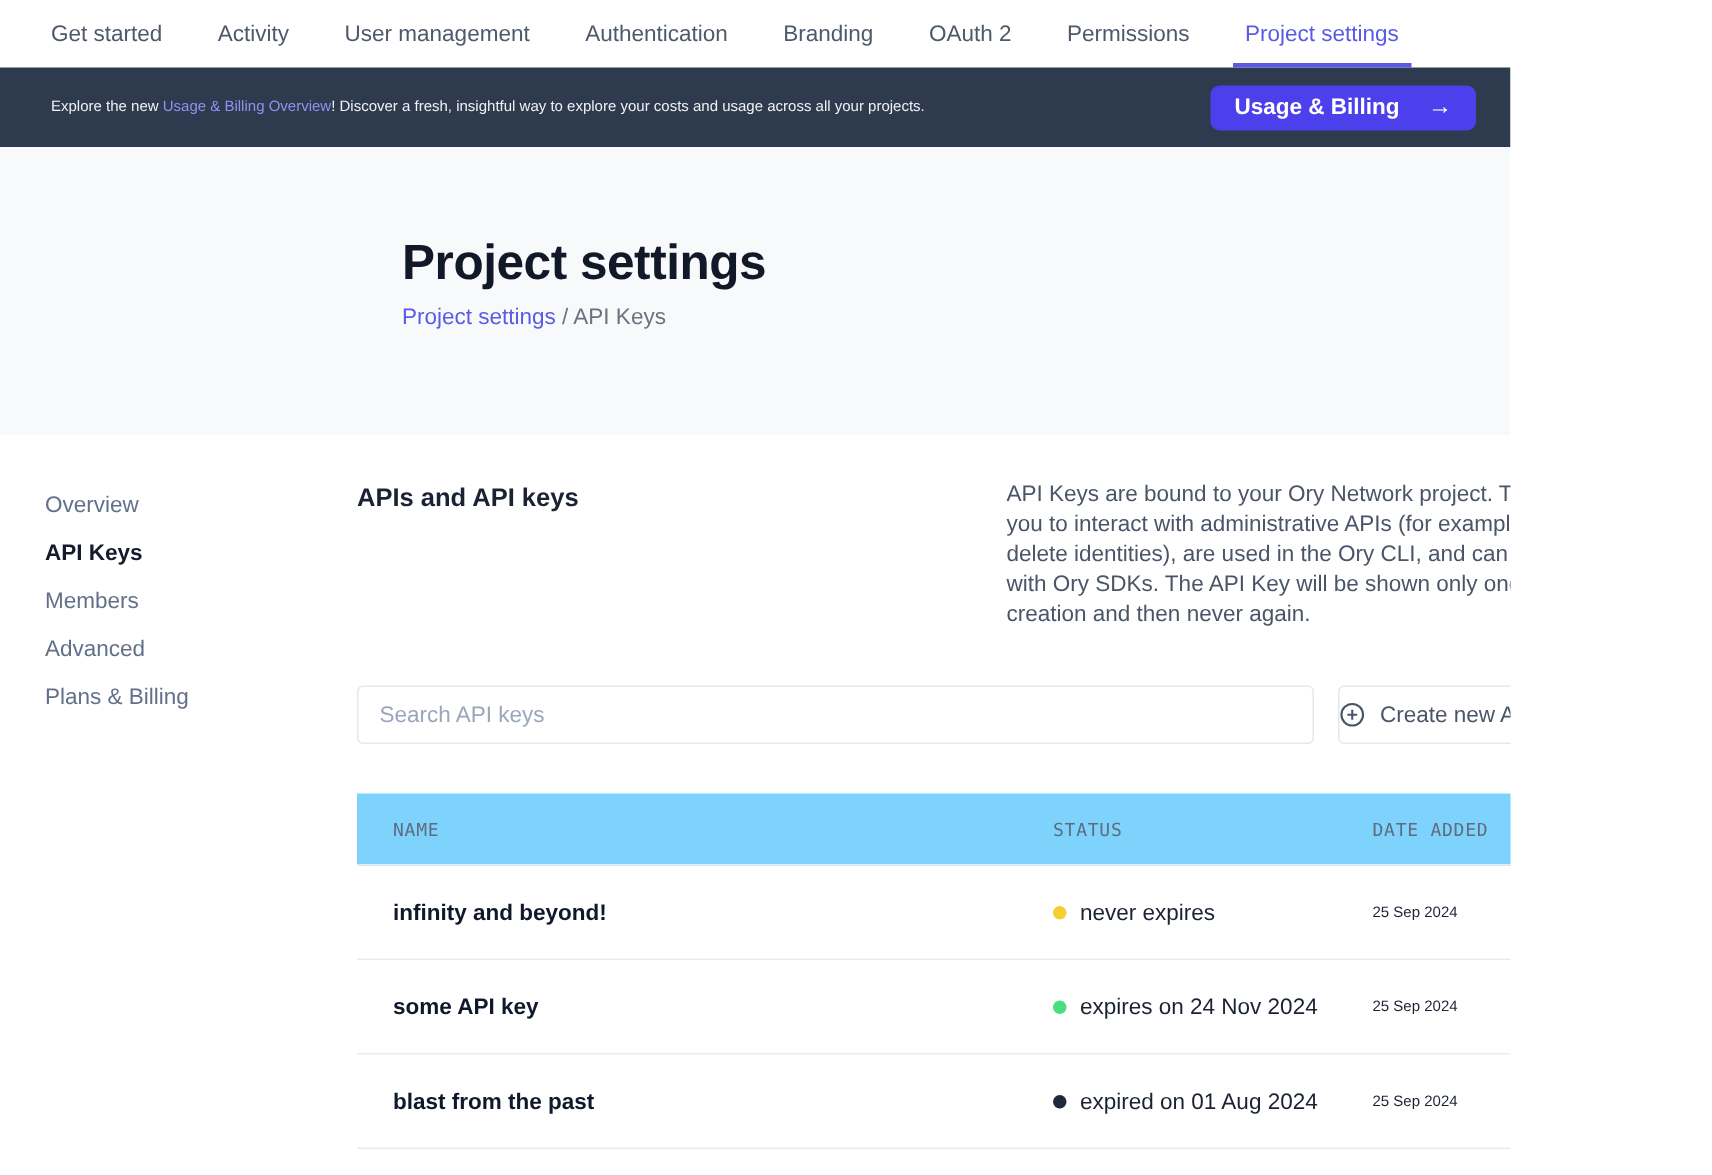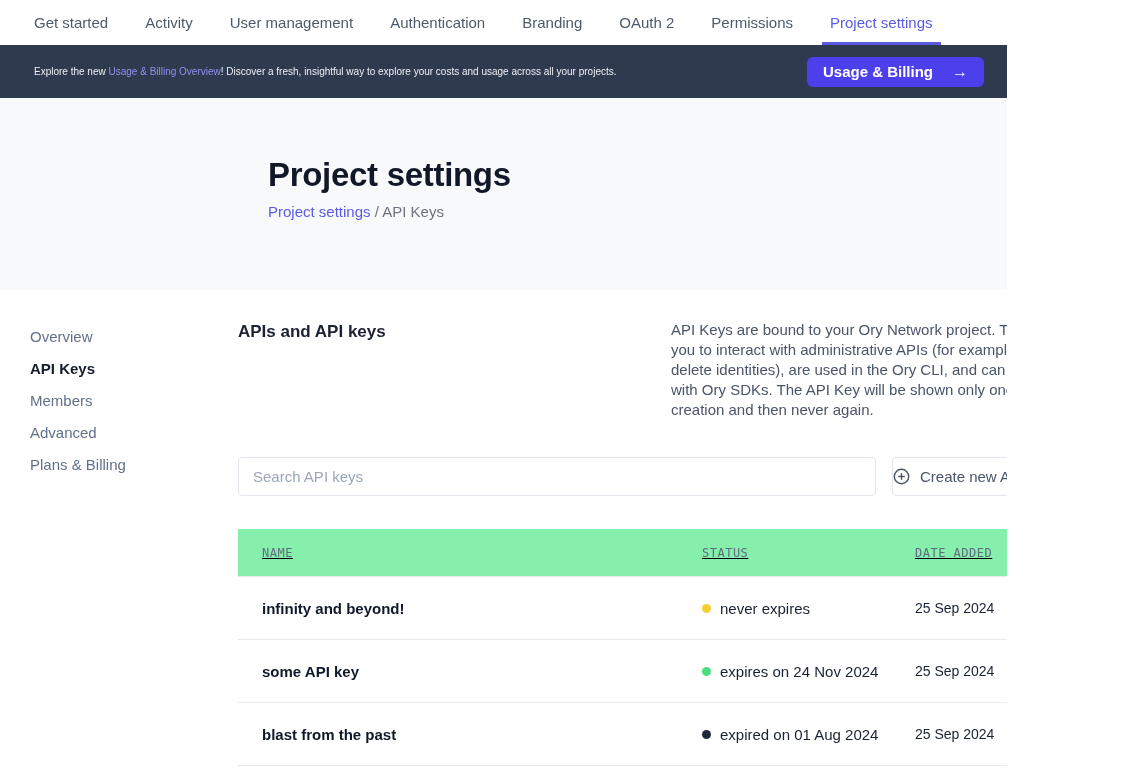--- a/index.html
+++ b/index.html
@@ -37,27 +37,27 @@
   .section-title { font-size: 17px; font-weight: 700; color: #1a2233; padding-top: 2px; }
   .section-desc { width: 409px; font-size: 15px; line-height: 20px; color: #4a5568; }
 
   .actions-row { display: flex; gap: 16px; margin-top: 37px; }
   .search-input { flex: 1; height: 39px; border: 1px solid #e3e7ee; border-radius: 4px; padding: 0 14px; font-size: 15px; font-family: "Liberation Sans", sans-serif; color: #1a2233; outline: none; background: #ffffff; }
   .search-input::placeholder { color: #9aa7ba; }
   .create-btn { width: 188px; height: 39px; background: #ffffff; border: 1px solid #e3e7ee; border-radius: 4px; display: flex; align-items: center; gap: 10px; font-size: 15px; color: #4a5568; font-family: "Liberation Sans", sans-serif; cursor: pointer; }
 
   
   .table { margin-top: 33px; }
-  .table-head { height: 48px; background: #86efac; display: grid; grid-template-columns: 440px 213px 1fr 24px; align-items: center; padding: 0 16px 0 24px; border-bottom: 1px solid #e8ecf1; text-decoration: underline; }
+  .table-head { height: 48px; background: #7dd3fc; display: grid; grid-template-columns: 440px 213px 1fr 24px; align-items: center; padding: 0 16px 0 24px; border-bottom: 1px solid #e8ecf1; }
   .th { font-family: "DejaVu Sans Mono", monospace; font-size: 12px; letter-spacing: 0.5px; color: #5f6b7e; }
   .table-row { height: 63px; display: grid; grid-template-columns: 440px 213px 1fr 24px; align-items: center; padding: 0 16px 0 24px; border-bottom: 1px solid #e8ecf1; }
   .cell-name { font-size: 15px; font-weight: 700; color: #10192b; }
   .cell-status { display: flex; align-items: center; gap: 9px; font-size: 15px; color: #1a2233; }
   .status-dot { width: 9px; height: 9px; border-radius: 50%; flex: none; }
-  .cell-date { font-size: 14px; color: #1a2233; }
+  .cell-date { font-size: 10px; color: #1a2233; }
   .kebab { display: flex; flex-direction: column; align-items: center; gap: 2px; cursor: pointer; padding: 4px 8px; justify-self: center; }
   .kebab span { width: 3px; height: 3px; border-radius: 50%; background: #5b6b8c; }
 </style>
 </head>
 <body>
 
 <div class="page">
 
   <nav class="topnav">
     <div class="topnav-item">Get started</div>

